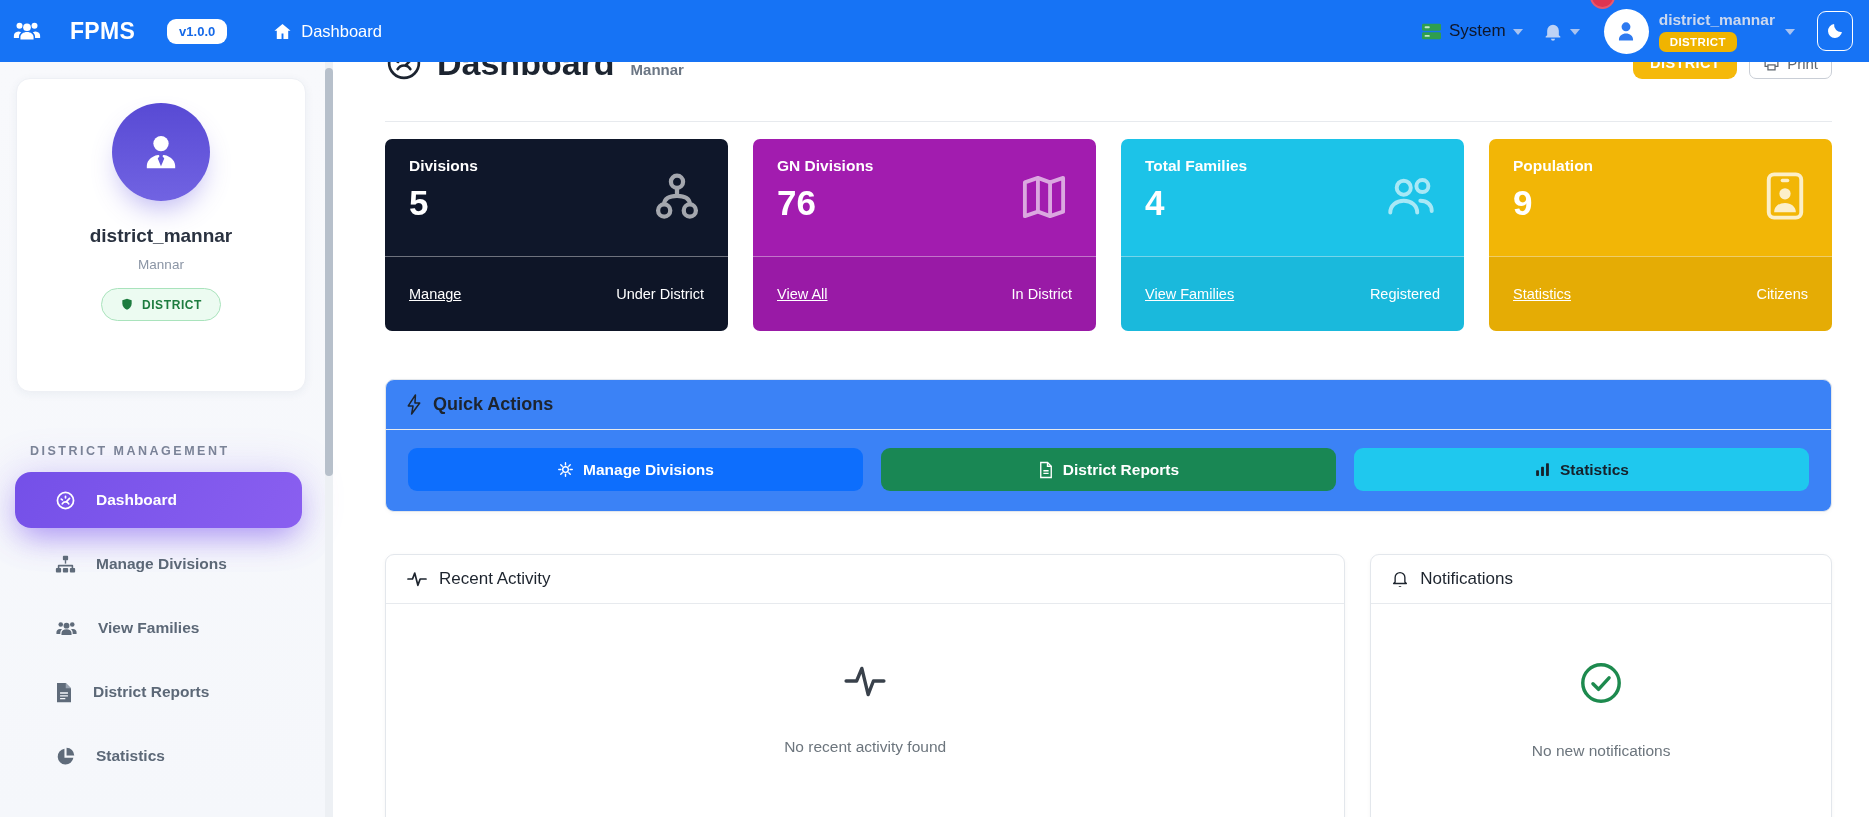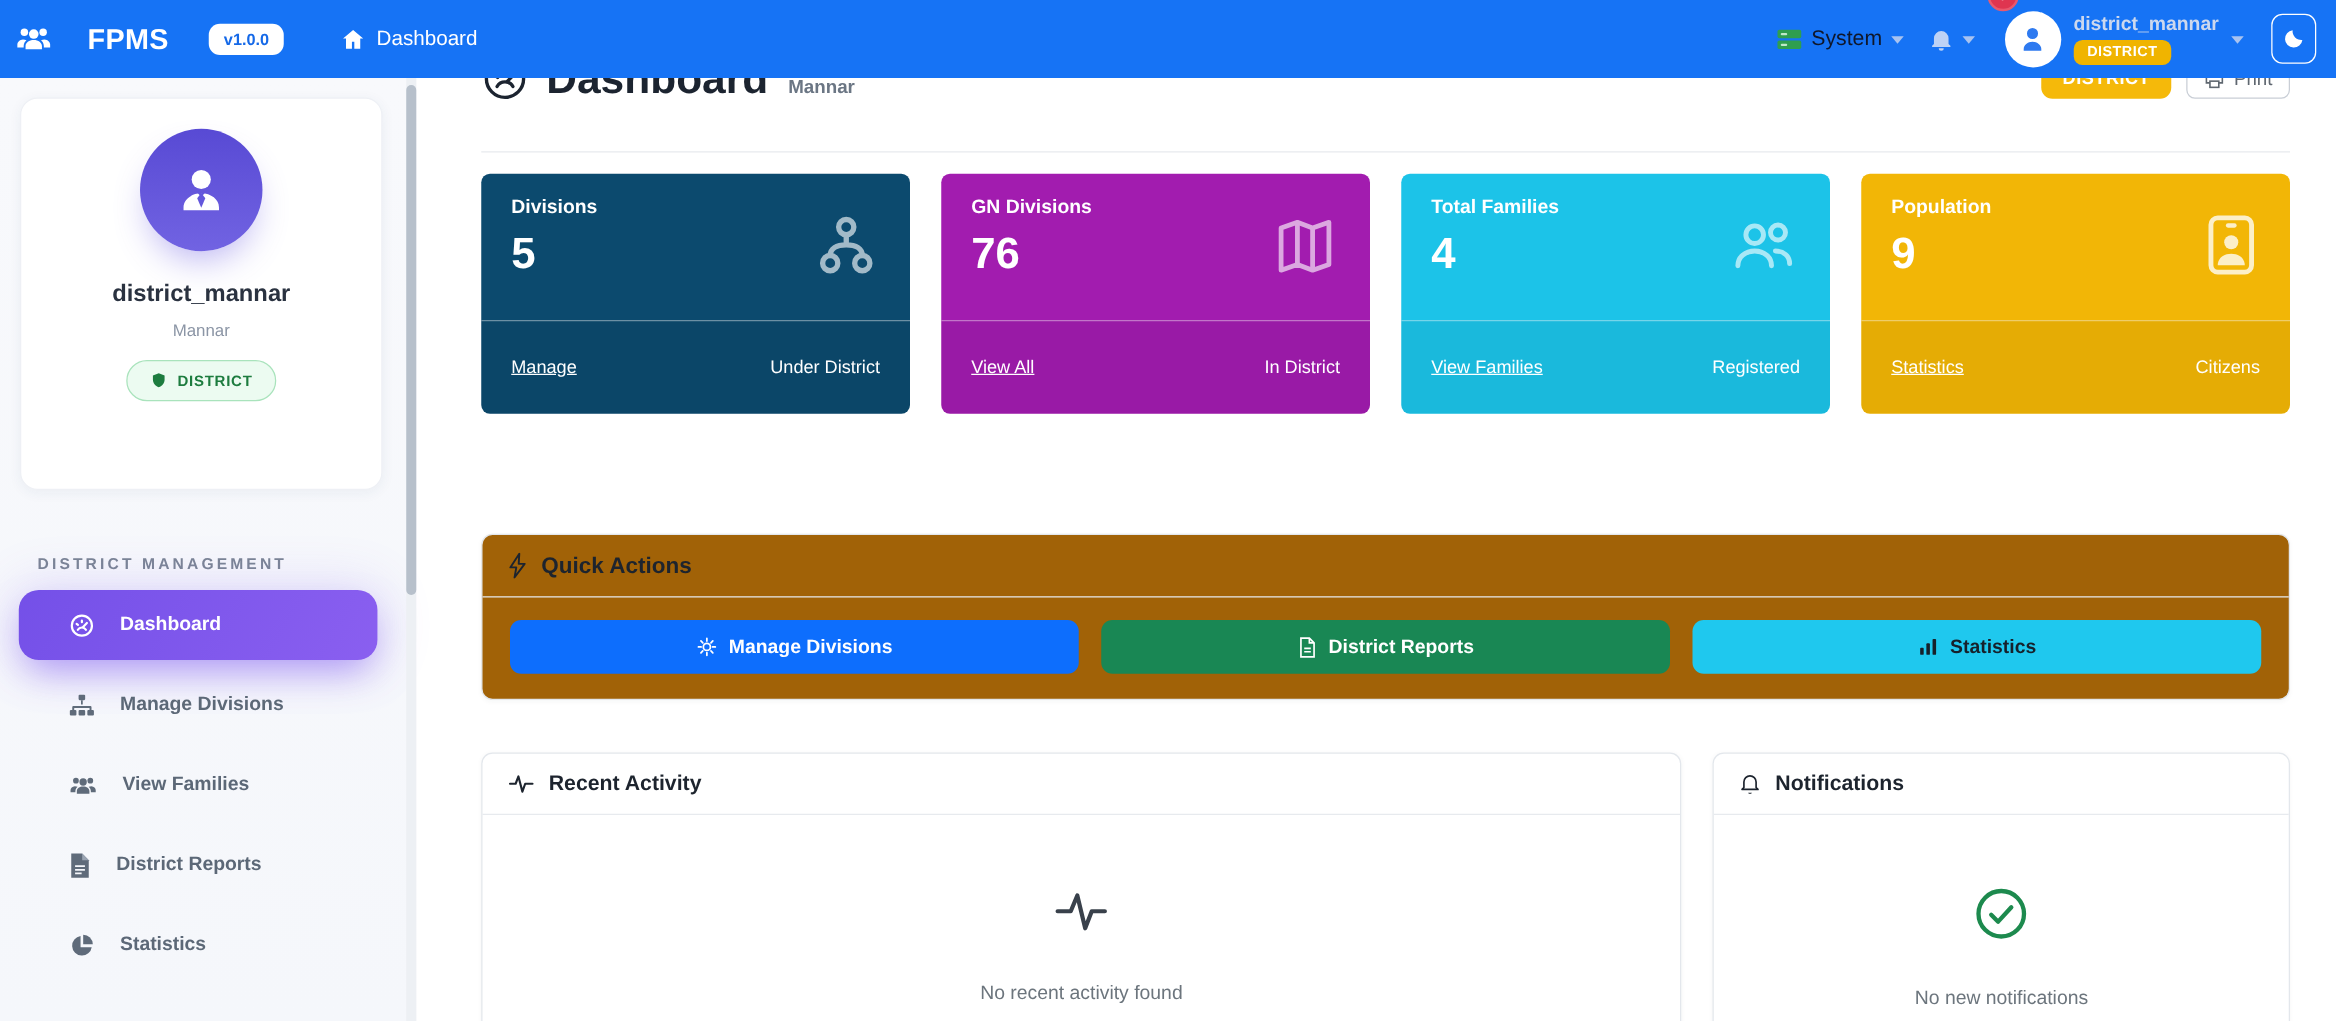--- a/index.html
+++ b/index.html
@@ -121,40 +121,40 @@
   .print-btn {
     display:flex; align-items:center; gap:7px; background:#fff;
     border:1px solid #c9ced6; border-radius:7px; padding:6px 13px;
     color:#5f6770; font-size:15px; cursor:pointer;
   }
   .head-divider { border:none; border-top:1px solid #e7eaee; margin:36px 0 0 0; }
 
   
   .stats-row { margin-top:17px; display:grid; grid-template-columns:repeat(4,1fr); gap:25px; }
   .stat-card { border-radius:7px; color:#fff; overflow:hidden; }
-  .stat-card.c-blue   { background:#0c4a6e; }
+  .stat-card.c-blue   { background:#0f172a; }
   .stat-card.c-green  { background:#a21caf; }
   .stat-card.c-cyan   { background:#1cc3e8; }
   .stat-card.c-yellow { background:#f2b606; }
   .stat-body { position:relative; height:117px; padding:18px 24px; }
   .stat-title { font-size:15.5px; font-weight:700; }
   .stat-value { font-size:35px; font-weight:700; margin-top:8px; }
   .stat-icon { position:absolute; right:24px; top:31px; opacity:.62; color:#fff; }
   .c-yellow .stat-icon { opacity:.78; }
   .stat-footer {
     display:flex; justify-content:space-between; align-items:center;
     padding:29px 24px; background:rgba(0,0,0,.05);
     border-top:1px solid rgba(255,255,255,.4); font-size:14.5px;
   }
   .stat-link { color:#fff; text-decoration:underline; cursor:pointer; font-weight:400; }
   .stat-note { color:#fff;text-align:right; }
 
   
   .qa-card {
-    margin-top:96px; background:#a16207; border:1px solid #e3e7ec; border-radius:9px;
+    margin-top:48px; background:#3b82f6; border:1px solid #e3e7ec; border-radius:9px;
     box-shadow:0 1px 4px rgba(30,40,60,.04);
   }
   .card-header {
     display:flex; align-items:center; gap:11px; padding:14px 20px;
     border-bottom:1px solid #e7eaee; color:#1d242e;
   }
   .card-header .ch-title { font-size:18px; font-weight:700; }
   .qa-body { padding:18px 22px 20px 22px; display:grid; grid-template-columns:repeat(3,1fr); gap:18px; }
   .btn {
     height:43px; border:none; border-radius:9px; font-family:inherit;
@@ -164,21 +164,21 @@
   .btn-blue  { background:#0d6efd; color:#fff; }
   .btn-green { background:#198754; color:#fff; }
   .btn-cyan  { background:#1fc8ee; color:#16212b; }
 
   
   .panels-row { margin-top:42px; display:grid; grid-template-columns:2.08fr 1fr; gap:25px; }
   .panel {
     background:#fff; border:1px solid #e3e7ec; border-radius:9px;
     height:290px; box-shadow:0 1px 4px rgba(30,40,60,.04);
   }
-  .panel .ch-title { font-size:17px; font-weight:700; }
+  .panel .ch-title { font-size:17px; font-weight:400; }
   .panel-body { display:flex; flex-direction:column; align-items:center; }
   .empty-icon { margin-top:56px; color:#39414b; }
   .empty-icon.green { color:#1d8a4e; }
   .empty-text { margin-top:36px; font-size:15.5px; color:#6c757d; }
 </style>
 </head>
 <body>
 
 <header class="navbar">
   <div class="brand">

